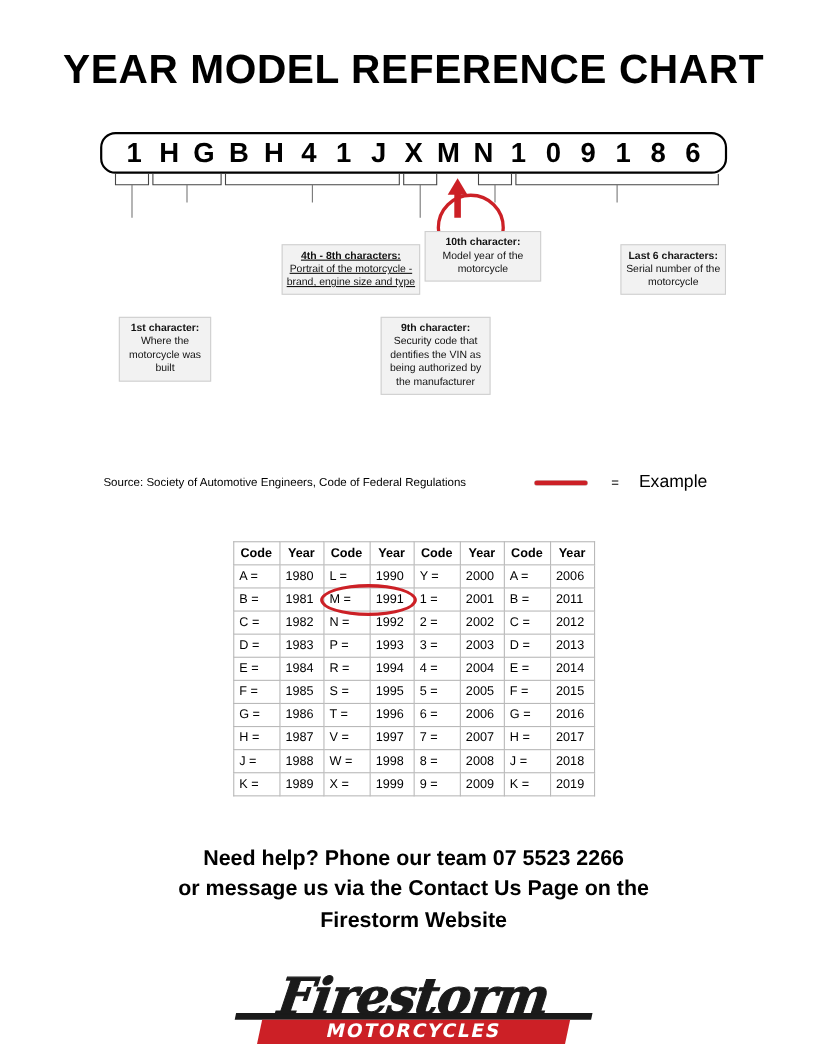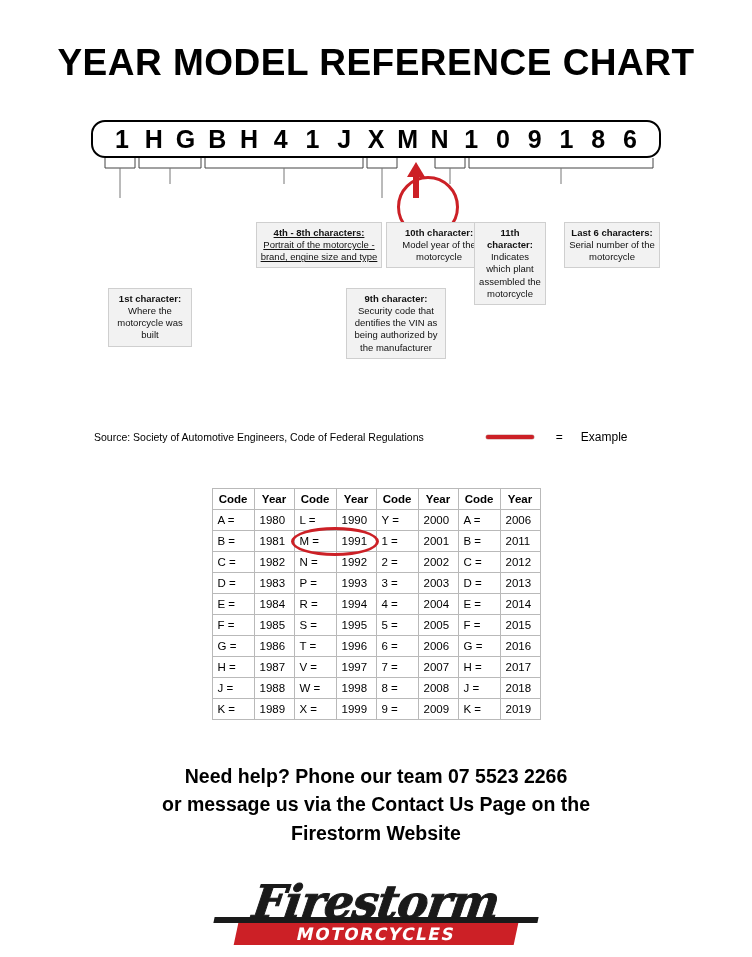--- a/index.html
+++ b/index.html
@@ -76,21 +76,21 @@
   .source-text { margin-left: 38px; }
   .example-dash {
     width: 48px;
     height: 4px;
     background: #cc2026;
     border-radius: 3px;
     margin-left: 62px;
     box-shadow: 0 0 0 0.5px rgba(120,0,0,0.4);
   }
   .eq { margin-left: 22px; font-size: 12px; }
-  .example-label { margin-left: 18px; font-size: 12px; }
+  .example-label { margin-left: 18px; font-size: 16px; }
 
   
   .table-wrap { width: 752px; display: flex; justify-content: center; margin-top: 44px; position: relative; align-items: center; }
   table.codes {
     border-collapse: collapse;
     font-size: 11.5px;
   }
   table.codes th, table.codes td {
     border: 1px solid #b9b9b9;
     padding: 2px 5px;
@@ -241,29 +241,25 @@
   <div class="cal" style="left:200px; top:22px; width:126px;text-decoration:underline;">
     <b>4th - 8th characters:</b>
     <span>Portrait of the motorcycle - brand, engine size and type</span>
   </div>
 
   <div class="cal" style="left:290px; top:88px; width:100px;">
     <b>9th character:</b>
     <span>Security code that dentifies the VIN as being authorized by the manufacturer</span>
   </div>
 
-  <div class="cal" style="left:330px; top:22px; width:106px;text-align:center;">
+  <div class="cal" style="left:330px; top:10px; width:106px;text-align:center;">
     <b>10th character:</b>
     <span>Model year of the motorcycle</span>
   </div>
 
-  <div class="cal" style="left:418px; top:22px; width:72px;">
-    <b>11th character:</b>
-    <span>Indicates which plant assembled the motorcycle</span>
-  </div>
 
   <div class="cal" style="left:508px; top:22px; width:96px;">
     <b>Last 6 characters:</b>
     <span>Serial number of the motorcycle</span>
   </div>
 
 </div>
 
 <div class="source-row">
   <span class="source-text">Source:  Society of Automotive Engineers, Code of Federal Regulations</span>

